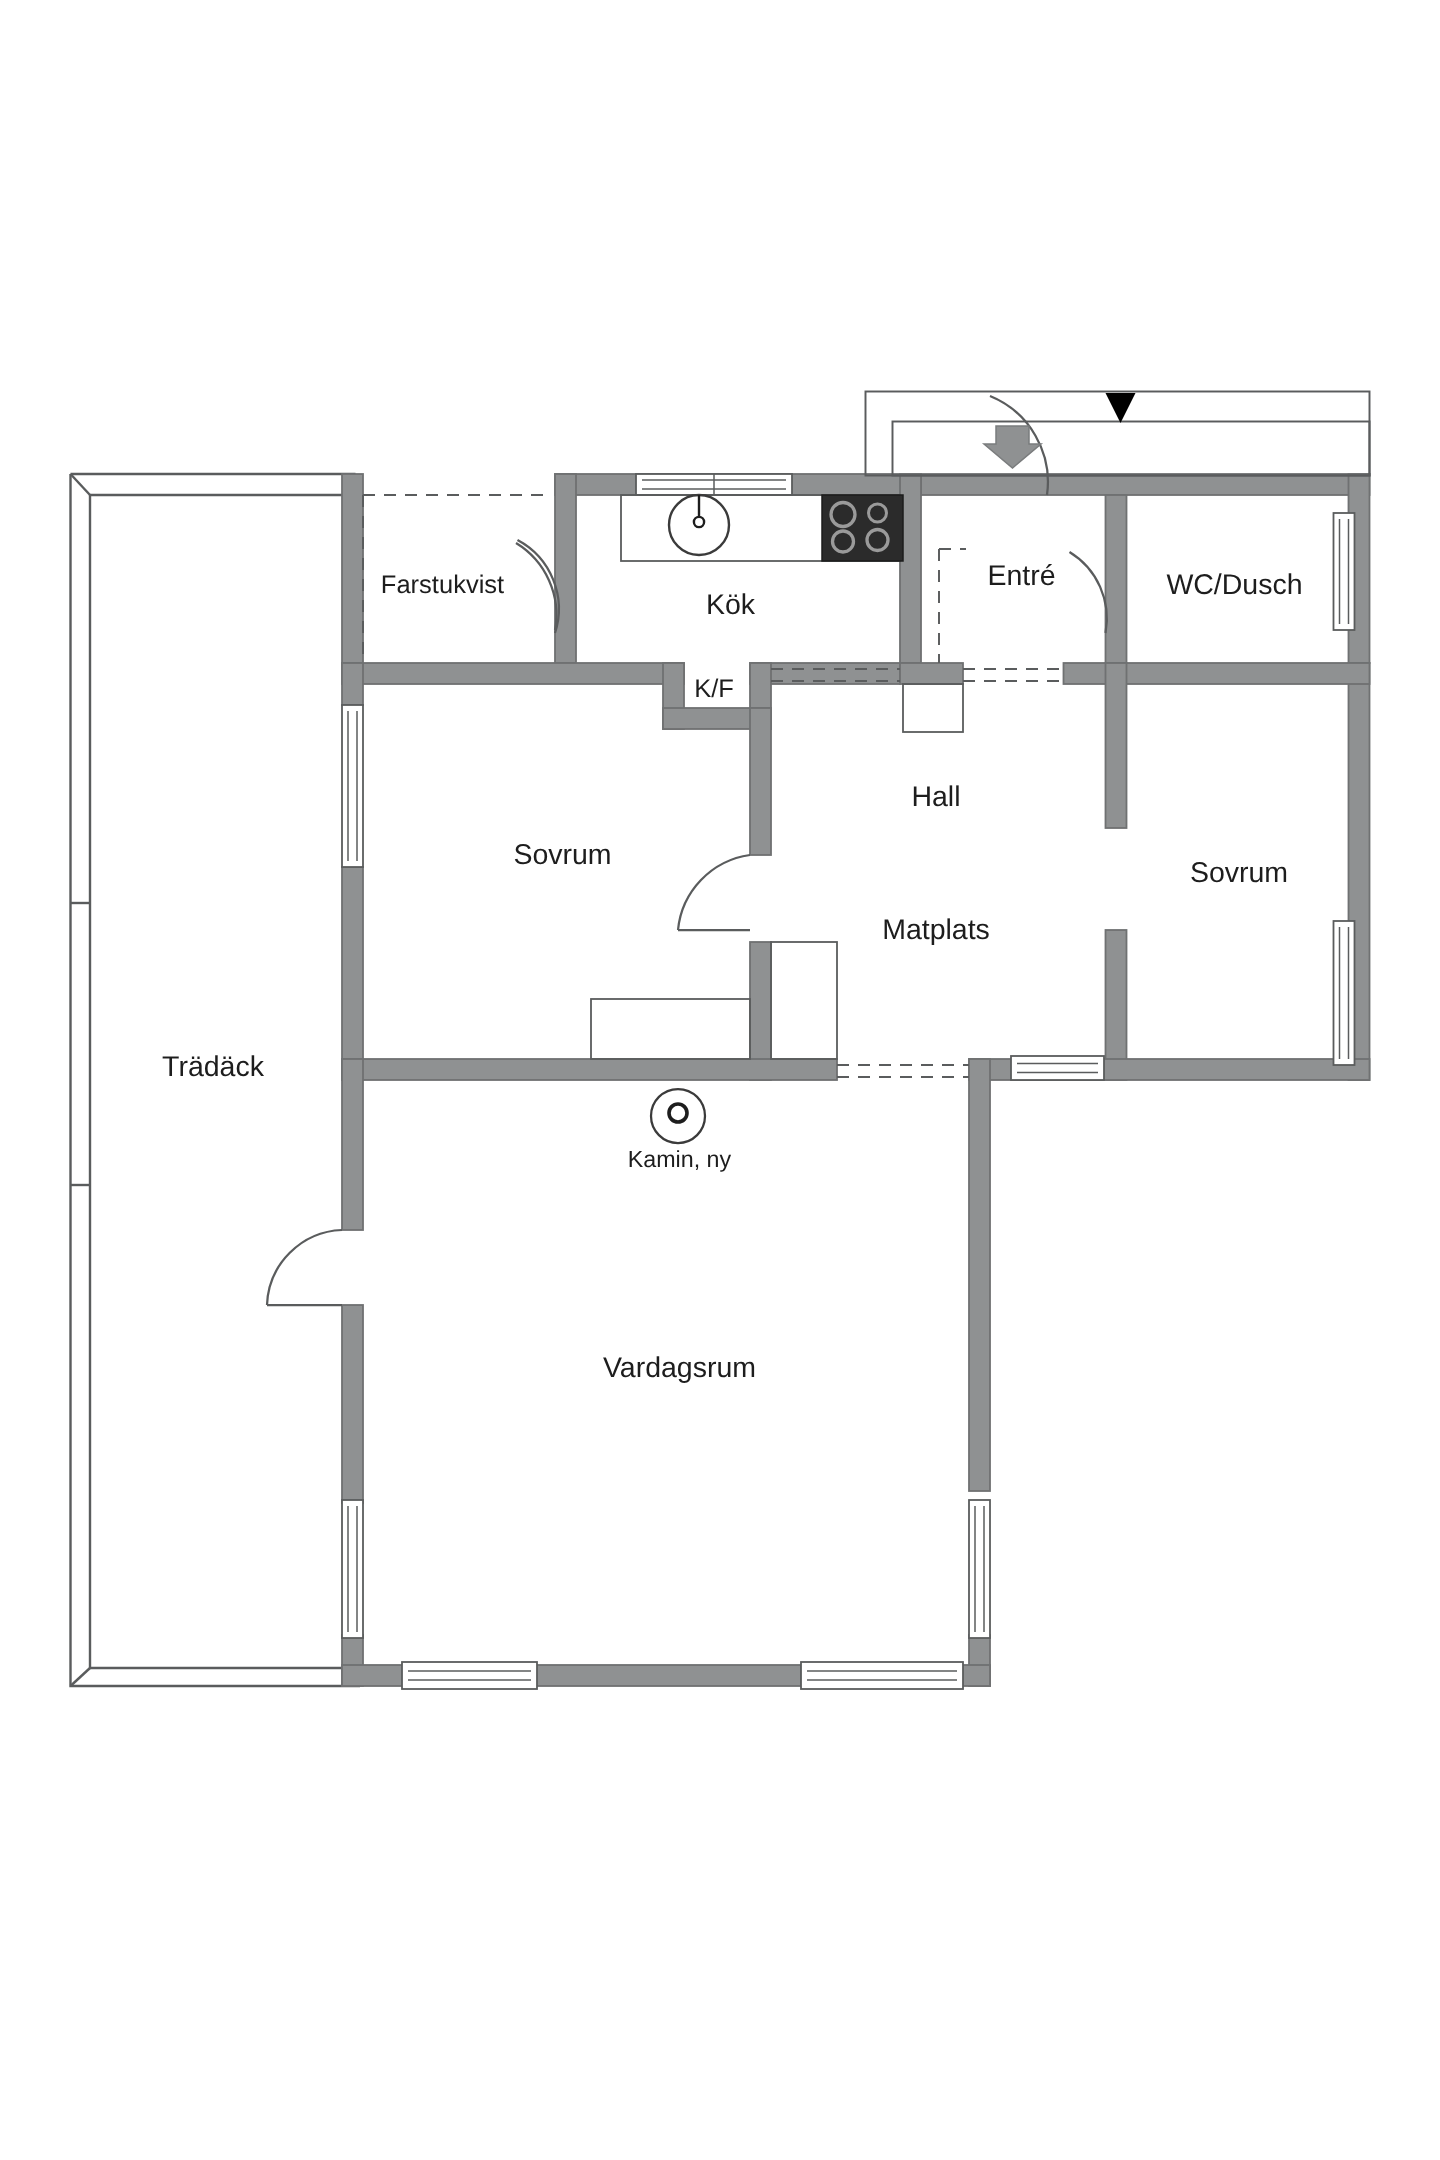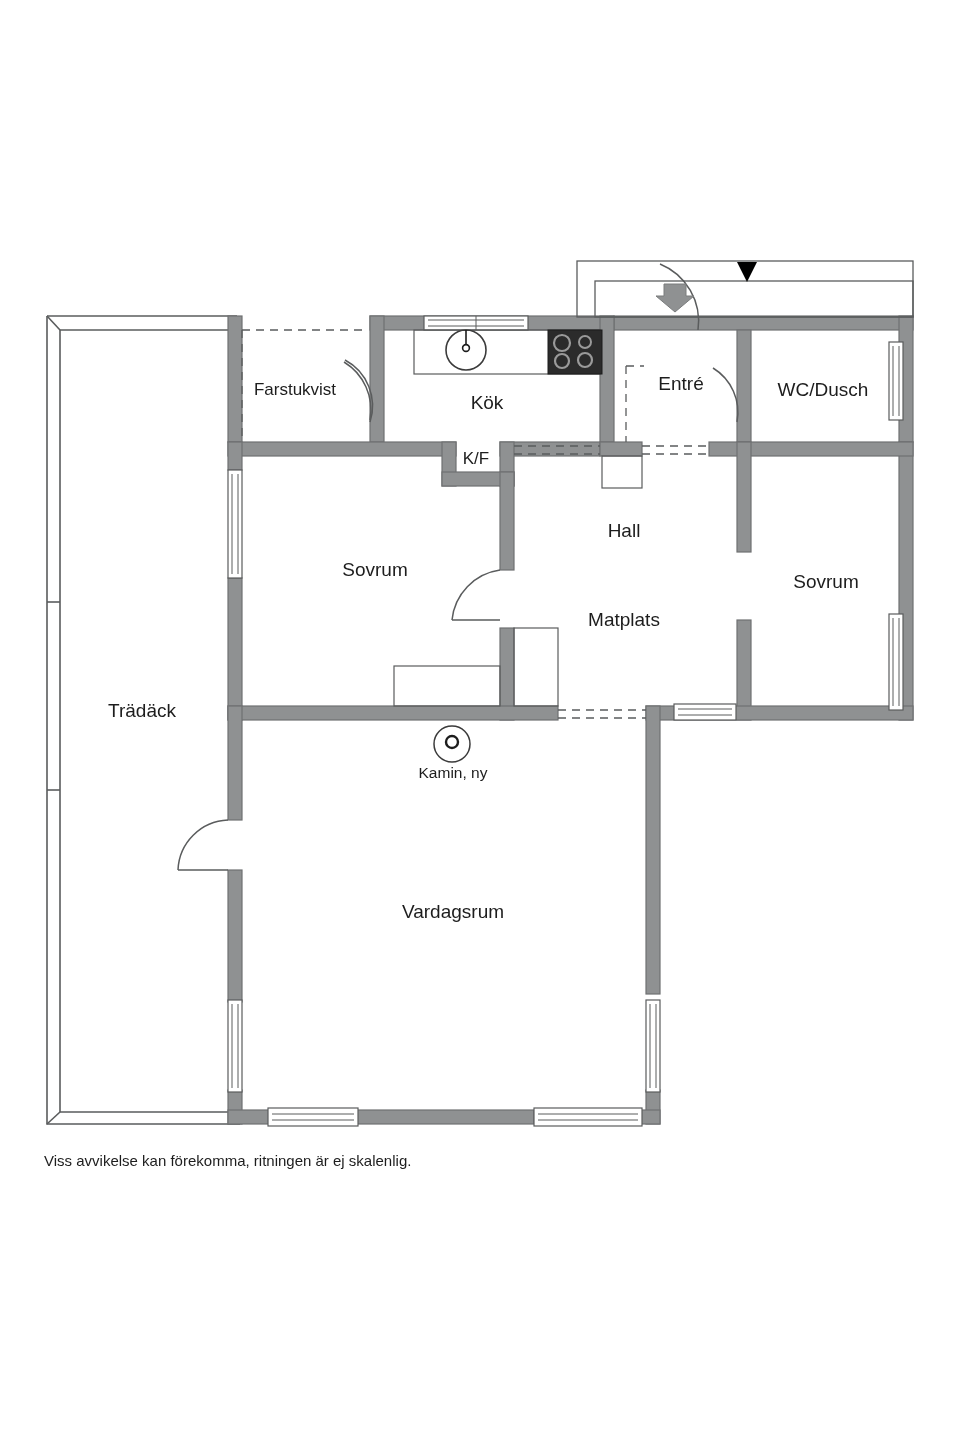--- a/index.html
+++ b/index.html
@@ -279,14 +279,13 @@
       <text class="room-label" x="826" y="583">Sovrum</text>
       <text class="room-label" x="453" y="913">Vardagsrum</text>
     </g>
 
     <g>
       <text class="fixture-label" x="453" y="774">Kamin, ny</text>
     </g>
 
   </svg>
 
-  <div class="footer-note">Viss avvikelse kan förekomma, ritningen är ej skalenlig.</div>
 </div>
 
 </body></html>

